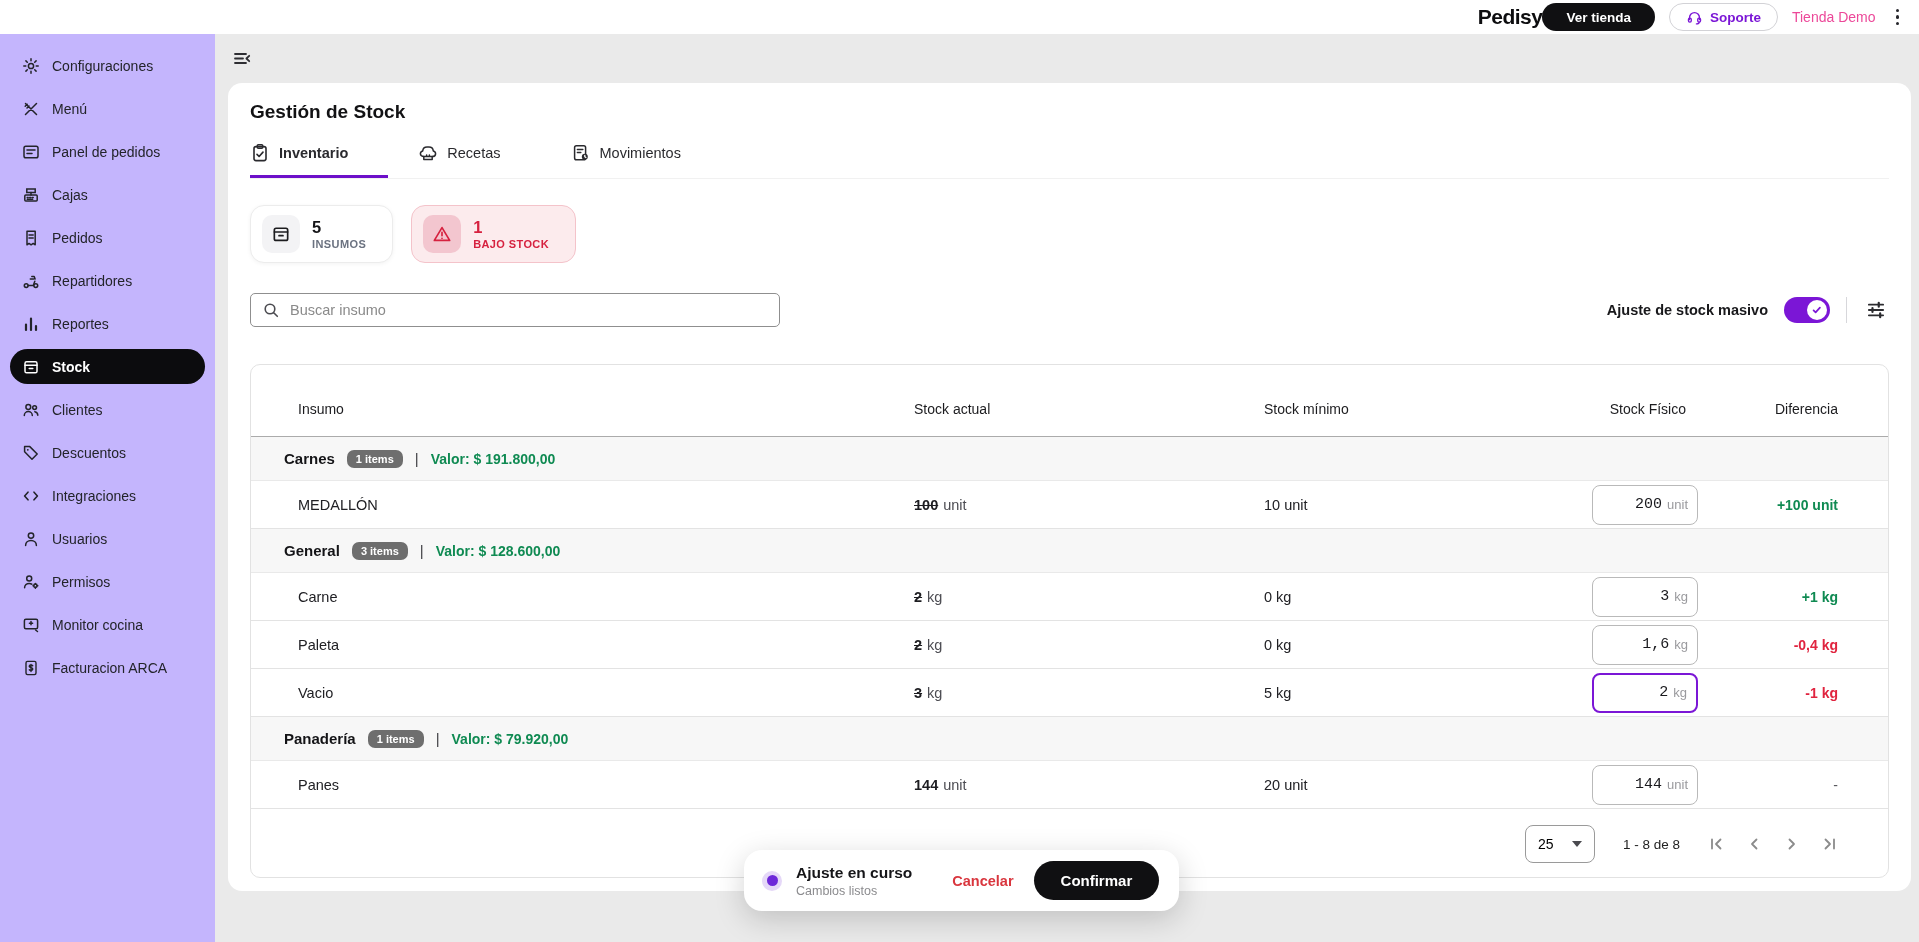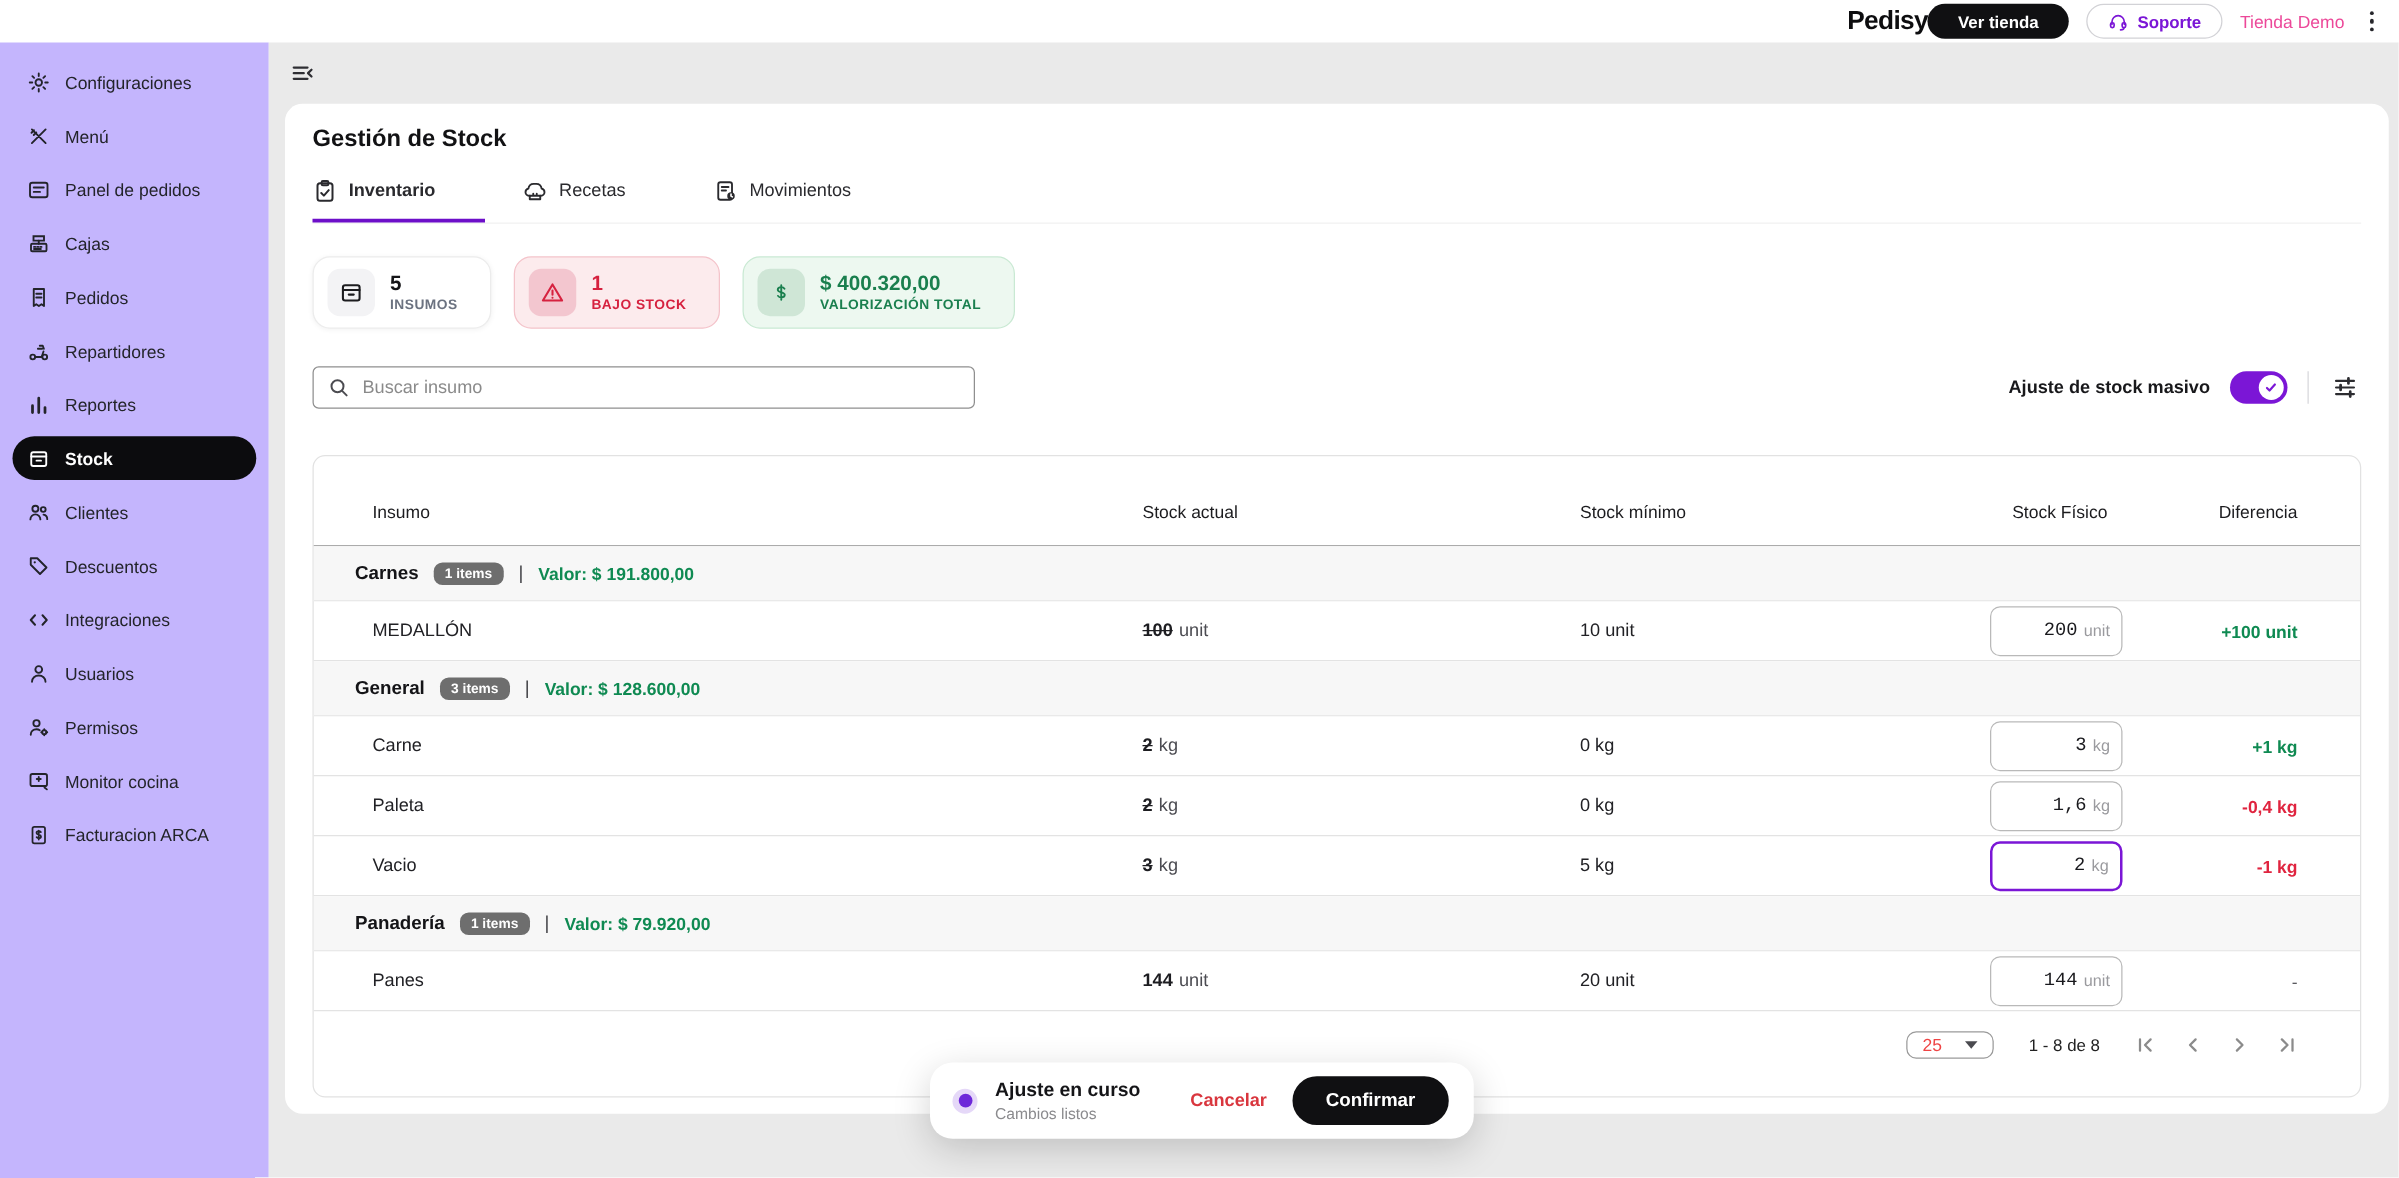--- a/index.html
+++ b/index.html
@@ -111,23 +111,23 @@
   .qty-unit { color:#9a9a9e; font-size:13px; }
 
   .diff { font-weight:700; font-size:14px; }
   .diff.pos { color:#0f8a52; }
   .diff.neg { color:#e0243f; }
   .diff.neutral { color:#5a5a5f; font-weight:400; }
 
   
   .pagination { display:flex; align-items:center; justify-content:flex-end; gap:28px;
     padding:16px 50px 0 0; }
-  .page-size { width:70px; height:22px; border:1.5px solid #9a9a9a; border-radius:8px;
+  .page-size { width:70px; height:38px; border:1.5px solid #9a9a9a; border-radius:8px;
     display:flex; align-items:center; justify-content:space-between; padding:0 12px;
-    font-size:14px; color:#ef4444; cursor:pointer; background:#fff; }
+    font-size:14px; color:#000000; cursor:pointer; background:#fff; }
   .caret-down { width:0; height:0; border-left:5px solid transparent; border-right:5px solid transparent;
     border-top:6px solid #4a4a4f; }
   .range-label { font-size:13.5px; color:#222; }
   .pg-icons { display:flex; gap:22px; color:#8b8b8b; }
   .pg-icons span { cursor:pointer; display:flex; }
 
   
   .adjust-bar { position:absolute; left:744px; top:850px; width:435px; height:61px;
     background:#fff; border-radius:18px; box-shadow:0 8px 30px rgba(0,0,0,.18);
     display:flex; align-items:center; padding:0 12px 0 18px; gap:14px; }
@@ -388,31 +388,20 @@
         <div class="stat-card danger">
           <span class="stat-icon">
             <svg width="20" height="20" viewBox="0 0 18 18" fill="none" stroke="currentColor" stroke-width="1.5" stroke-linecap="round" stroke-linejoin="round">
               <path d="M9 3.2l6.9 11.6H2.1z"></path>
                 <path d="M9 7.6v3M9 12.8h.01"></path>
             </svg>
             </span>
           <div>
             <div class="stat-value">1</div>
             <div class="stat-label">BAJO STOCK</div>
-          </div>
-        </div>
-        <div class="stat-card success">
-          <span class="stat-icon">
-            <svg width="20" height="20" viewBox="0 0 20 20" fill="none" stroke="currentColor" stroke-width="1.5" stroke-linecap="round">
-              <path d="M10 4.2v11.6M12.6 7c-.5-.8-1.5-1.3-2.6-1.3-1.6 0-2.8.9-2.8 2.1 0 2.7 5.6 1.4 5.6 4.1 0 1.2-1.2 2.1-2.8 2.1-1.1 0-2.1-.5-2.6-1.3"></path>
-            </svg>
-            </span>
-          <div>
-            <div class="stat-value">$ 400.320,00</div>
-            <div class="stat-label">VALORIZACIÓN TOTAL</div>
           </div>
         </div>
       </div>
 
       <div class="controls">
         <div class="search-box">
           <span style="display:flex">
             <svg width="18" height="18" viewBox="0 0 18 18" fill="none" stroke="#4b4b50" stroke-width="1.6" stroke-linecap="round">
               <circle cx="8" cy="8" r="4.8"></circle>
                 <path d="M11.7 11.7l3.6 3.6"></path>

